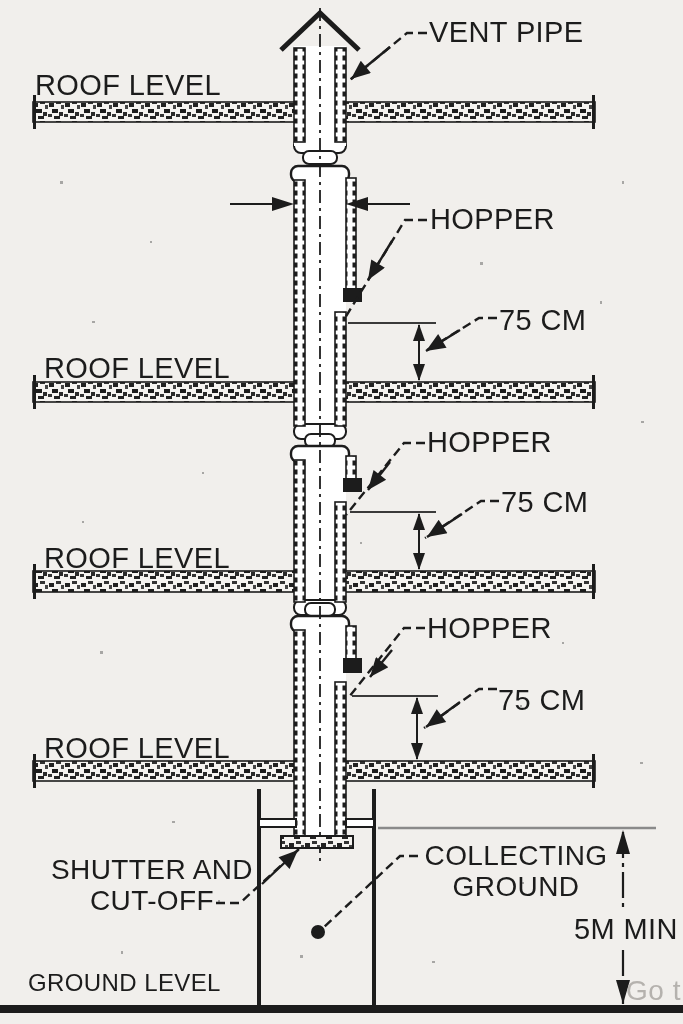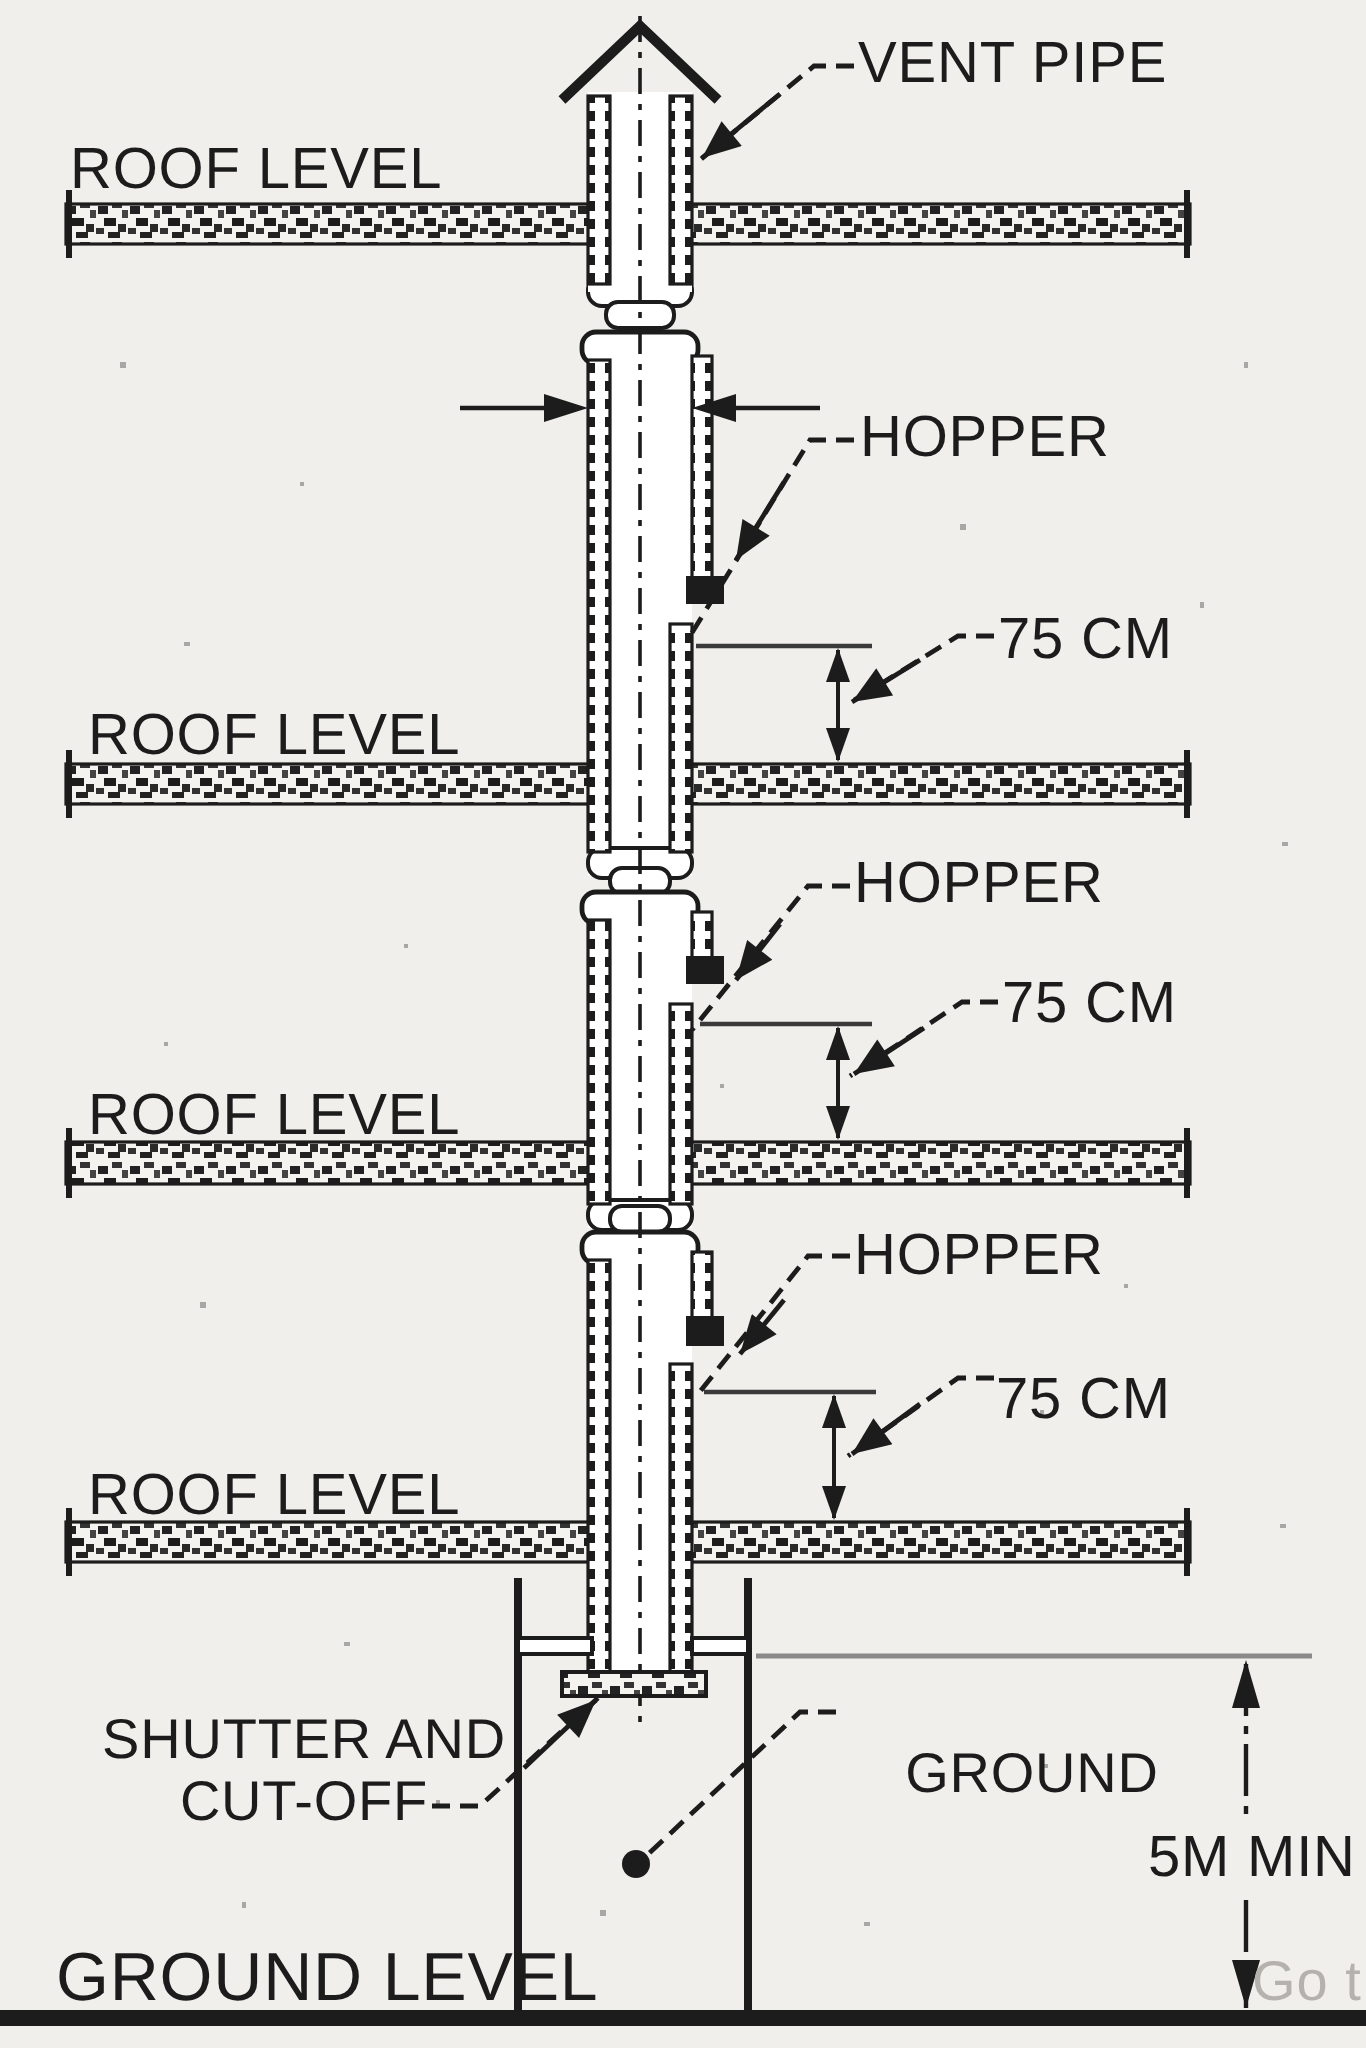--- a/index.html
+++ b/index.html
@@ -20,21 +20,21 @@
     position:absolute;
     color:var(--ink);
     font-size:29px;
     letter-spacing:.4px;
     white-space:nowrap;
     line-height:1.12;
     user-select:none;
   }
   .lbl.center{text-align:center;white-space:normal;}
   .lbl.small{font-size:28px;}
-  .lbl.big{font-size:34px;}
+  .lbl.big{font-size:24px;}
   .watermark{color:var(--wm);font-size:28px;letter-spacing:.5px;margin-top:15px;}
 </style>
 </head>
 <body>
 
 <div id="stage">
 
   <svg id="linework" viewBox="0 0 683 1024" xmlns="http://www.w3.org/2000/svg">
     <defs>
       <pattern id="wallHatch" width="10" height="9" patternUnits="userSpaceOnUse">
@@ -247,21 +247,21 @@
   <div class="lbl" style="left:499px;top:304px">75 CM</div>
   <div class="lbl" style="left:501px;top:486px">75 CM</div>
   <div class="lbl" style="left:498px;top:684px">75 CM</div>
 
   <div class="lbl center small" style="left:40px;top:854px;width:224px">
     <span>SHUTTER AND</span><br>
     <span>CUT-OFF</span>
   </div>
 
   <div class="lbl center small" style="left:408px;top:840px;width:216px">
-    <br>
+    <span>COLLECTING</span><br>
     <span>GROUND</span>
   </div>
 
   <div class="lbl" style="left:574px;top:913px">5M MIN</div>
 
   <div class="lbl big" style="left:28px;top:970px">GROUND LEVEL</div>
 
   <div class="lbl watermark" style="left:626px;top:960px">Go t</div>
 </div>
 

